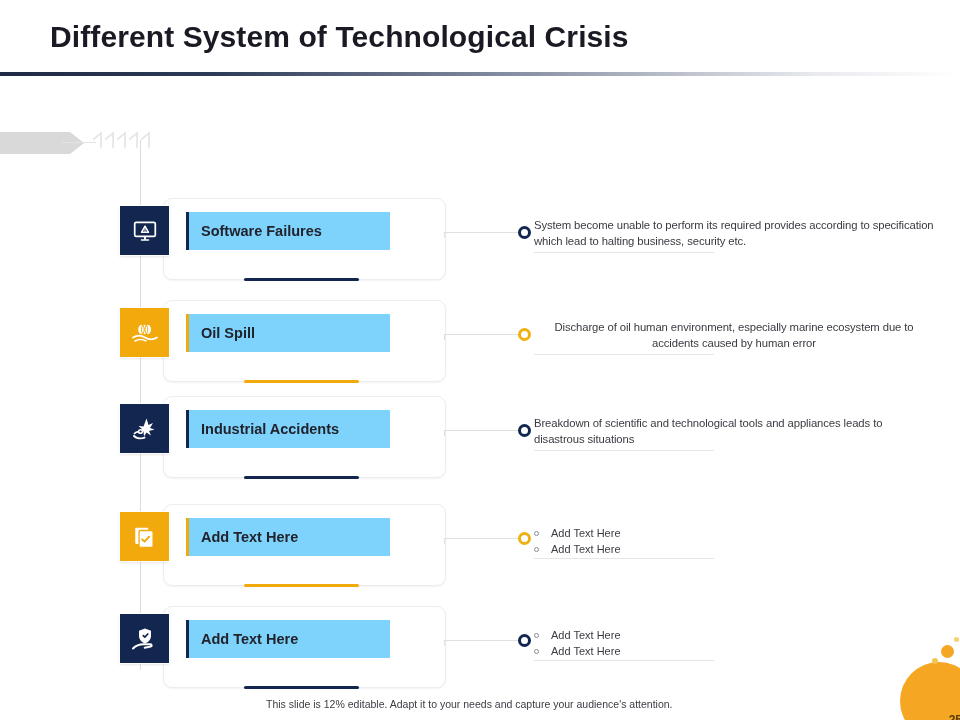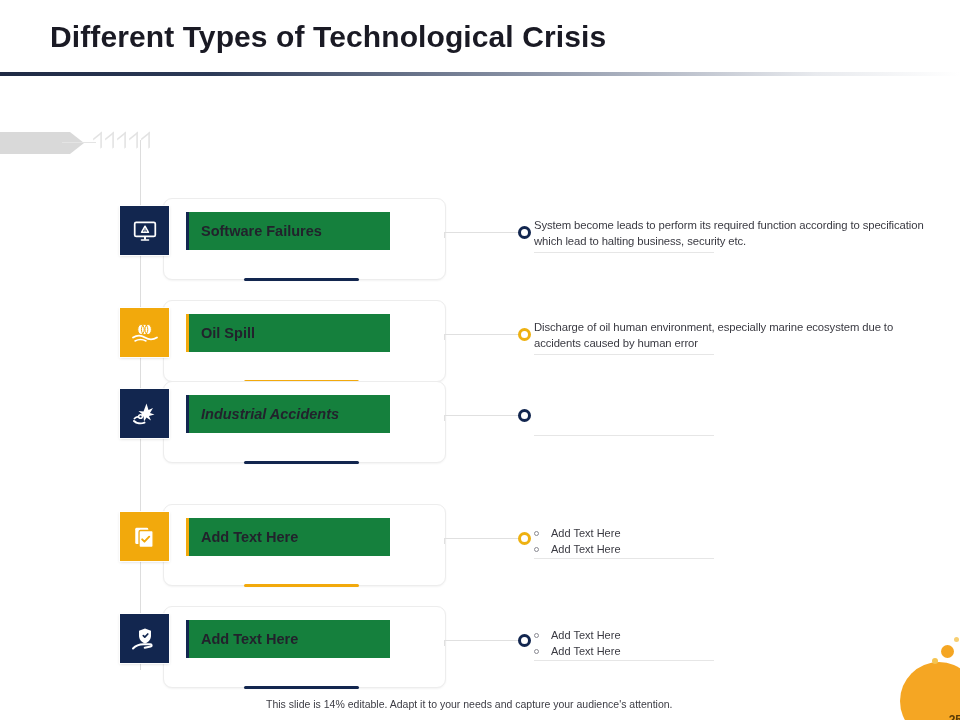--- a/index.html
+++ b/index.html
@@ -60,21 +60,21 @@
   .card{
     position:absolute;left:163px;top:12px;width:281px;height:80px;
     background:#ffffff;border:1px solid #ededed;border-radius:9px;
     box-shadow:0 1px 2px rgba(0,0,0,.05);
   }
   .card-underline{
     position:absolute;left:80px;bottom:-2px;width:115px;height:3.5px;border-radius:2px;
   }
   .chip{
     position:absolute;left:22px;top:13px;width:204px;height:38px;
-    background:#15803d;display:flex;align-items:center;
+    background:#7dd3fc;display:flex;align-items:center;
   }
   .chip-bar{position:absolute;left:0;top:0;width:2.5px;height:38px;}
   .chip-label{
     padding-left:15px;font-size:14.5px;font-weight:700;color:#22222c;white-space:nowrap;
   }
 
   .icon-box{
     position:absolute;left:120px;top:20px;width:49px;height:49px;
     display:flex;align-items:center;justify-content:center;
     box-shadow:0 0 0 1px rgba(255,255,255,.9), 0 1px 3px rgba(0,0,0,.18);
@@ -126,21 +126,21 @@
   .page-num{
     position:absolute;right:16px;bottom:13px;
     font-size:12px;font-weight:700;color:#5a3c06;
   }
 </style>
 </head>
 <body>
 
 <div class="slide">
 
-  <div class="title">Different Types of Technological Crisis</div>
+  <div class="title">Different System of Technological Crisis</div>
   <div class="title-rule"></div>
 
   <div class="arrow-banner"></div>
   <div class="banner-line"></div>
   <div class="chev-row">
     <span class="chev"></span>
       <span class="chev"></span>
       <span class="chev"></span>
     <span class="chev"></span>
       <span class="chev"></span>
@@ -163,24 +163,24 @@
             <path d="M12 7.6l3.2 5.6H8.8z" fill="none" stroke="#fff" stroke-width="1.4" stroke-linejoin="round"></path>
             <rect x="11.5" y="9.6" width="1" height="2.2" fill="#fff"></rect>
             <rect x="11.5" y="12.2" width="1" height="1" fill="#fff"></rect>
             <rect x="11.1" y="17" width="1.8" height="3" fill="#fff"></rect>
             <rect x="8" y="19.6" width="8" height="1.5" rx=".7" fill="#fff"></rect>
           </svg>
         </div>
         <div class="conn-elbow" style="top: 46px; height: 6px;"></div>
         <div class="connector" style="top: 46px; width: 78px;"></div>
         <div class="marker" style="left: 518px; top: 40px;"></div>
-        <div class="desc" style="top: 32px;">System become  leads to perform  its required function according to specification which lead to halting business, security etc.</div>
-        <div class="desc-rule" style="top: 66px;"></div>
-      </div>
-      <div class="row" style="top: 288px;">
+        <div class="desc" style="top: 32px;">System become  unable to perform  its required provides according to specification which lead to halting business, security etc.</div>
+        <div class="desc-rule" style="top: 66px;"></div>
+      </div>
+      <div class="row" style="top: 288px; text-align: center;">
         <div class="card">
           <div class="chip">
             <span class="chip-bar" style="background: rgb(242, 169, 12);"></span>
             <span class="chip-label">Oil Spill</span>
           </div>
           <span class="card-underline" style="background: rgb(242, 169, 12);"></span>
         </div>
         <div class="icon-box" style="background: rgb(242, 169, 12);">
           <svg width="28" height="26" viewBox="0 0 28 26">
             <g fill="#fff">
@@ -196,40 +196,41 @@
             <path d="M2 17.5c4-2.6 8-2.6 12 0 4 2.6 8 2.6 12 0" fill="none" stroke="#fff" stroke-width="1.8" stroke-linecap="round"></path>
             <path d="M4 21c4-2.2 7-2.2 11 0" fill="none" stroke="#fff" stroke-width="1.5" stroke-linecap="round"></path>
           </svg>
         </div>
         <div class="conn-elbow" style="top: 46px; height: 6px;"></div>
         <div class="connector" style="top: 46px; width: 78px;"></div>
         <div class="marker amber" style="left: 518px; top: 40px;"></div>
         <div class="desc" style="top: 32px;">Discharge of oil human environment,  especially marine ecosystem due to accidents caused by human error</div>
         <div class="desc-rule" style="top: 66px;"></div>
       </div>
-      <div class="row" style="top: 369px; font-style: italic;">
+      <div class="row" style="top: 384px;">
         <div class="card">
           <div class="chip">
             <span class="chip-bar" style="background: rgb(18, 38, 79);"></span>
             <span class="chip-label">Industrial Accidents</span>
           </div>
           <span class="card-underline" style="background: rgb(18, 38, 79);"></span>
         </div>
         <div class="icon-box" style="background: rgb(18, 38, 79);">
           <svg width="28" height="26" viewBox="0 0 28 26">
             <path d="M3 20c2.5 2.4 7 3 10.5 1.6" fill="none" stroke="#fff" stroke-width="2" stroke-linecap="round"></path>
             <path d="M3.5 17.5c1.5-1.6 4-2 6-1" fill="none" stroke="#fff" stroke-width="1.8" stroke-linecap="round"></path>
             <path d="M15.5 2.5l2 6.5 4.5-2-3 5 4.5 1.5-5.5 1.5 2 4.5-4.5-3-2.5 4-.5-5-5 1.5 3.5-4-3.5-3 5 .5z" fill="#fff"></path>
             <circle cx="9.5" cy="15.5" r="2.6" fill="#fff"></circle>
             <circle cx="9.5" cy="15.5" r="1.1" fill="#12264f"></circle>
           </svg>
         </div>
         <div class="conn-elbow" style="top: 46px; height: 6px;"></div>
         <div class="connector" style="top: 46px; width: 78px;"></div>
         <div class="marker" style="left: 518px; top: 40px;"></div>
+        <div class="desc" style="top: 32px;">Breakdown of scientific and technological tools and appliances leads to disastrous situations</div>
         <div class="desc-rule" style="top: 66px;"></div>
       </div>
       <div class="row" style="top: 492px;">
         <div class="card">
           <div class="chip">
             <span class="chip-bar" style="background: rgb(242, 169, 12);"></span>
             <span class="chip-label">Add Text Here</span>
           </div>
           <span class="card-underline" style="background: rgb(242, 169, 12);"></span>
         </div>
@@ -280,21 +281,21 @@
           </div>
           <div class="subitem">
             <span class="subdot"></span>
             <span>Add Text Here</span>
           </div>
         </div>
         <div class="desc-rule" style="top: 66px;"></div>
       </div>
     </div>
 
-  <div class="footer-note">This slide is 14% editable. Adapt it to your needs and capture your audience's attention.</div>
+  <div class="footer-note">This slide is 12% editable. Adapt it to your needs and capture your audience's attention.</div>
 
   <div class="corner">
     <span class="page-num">25</span>
   </div>
   <div class="corner-dot1"></div>
   <div class="corner-dot2"></div>
   <div class="corner-dot3"></div>
 
 </div>
 

